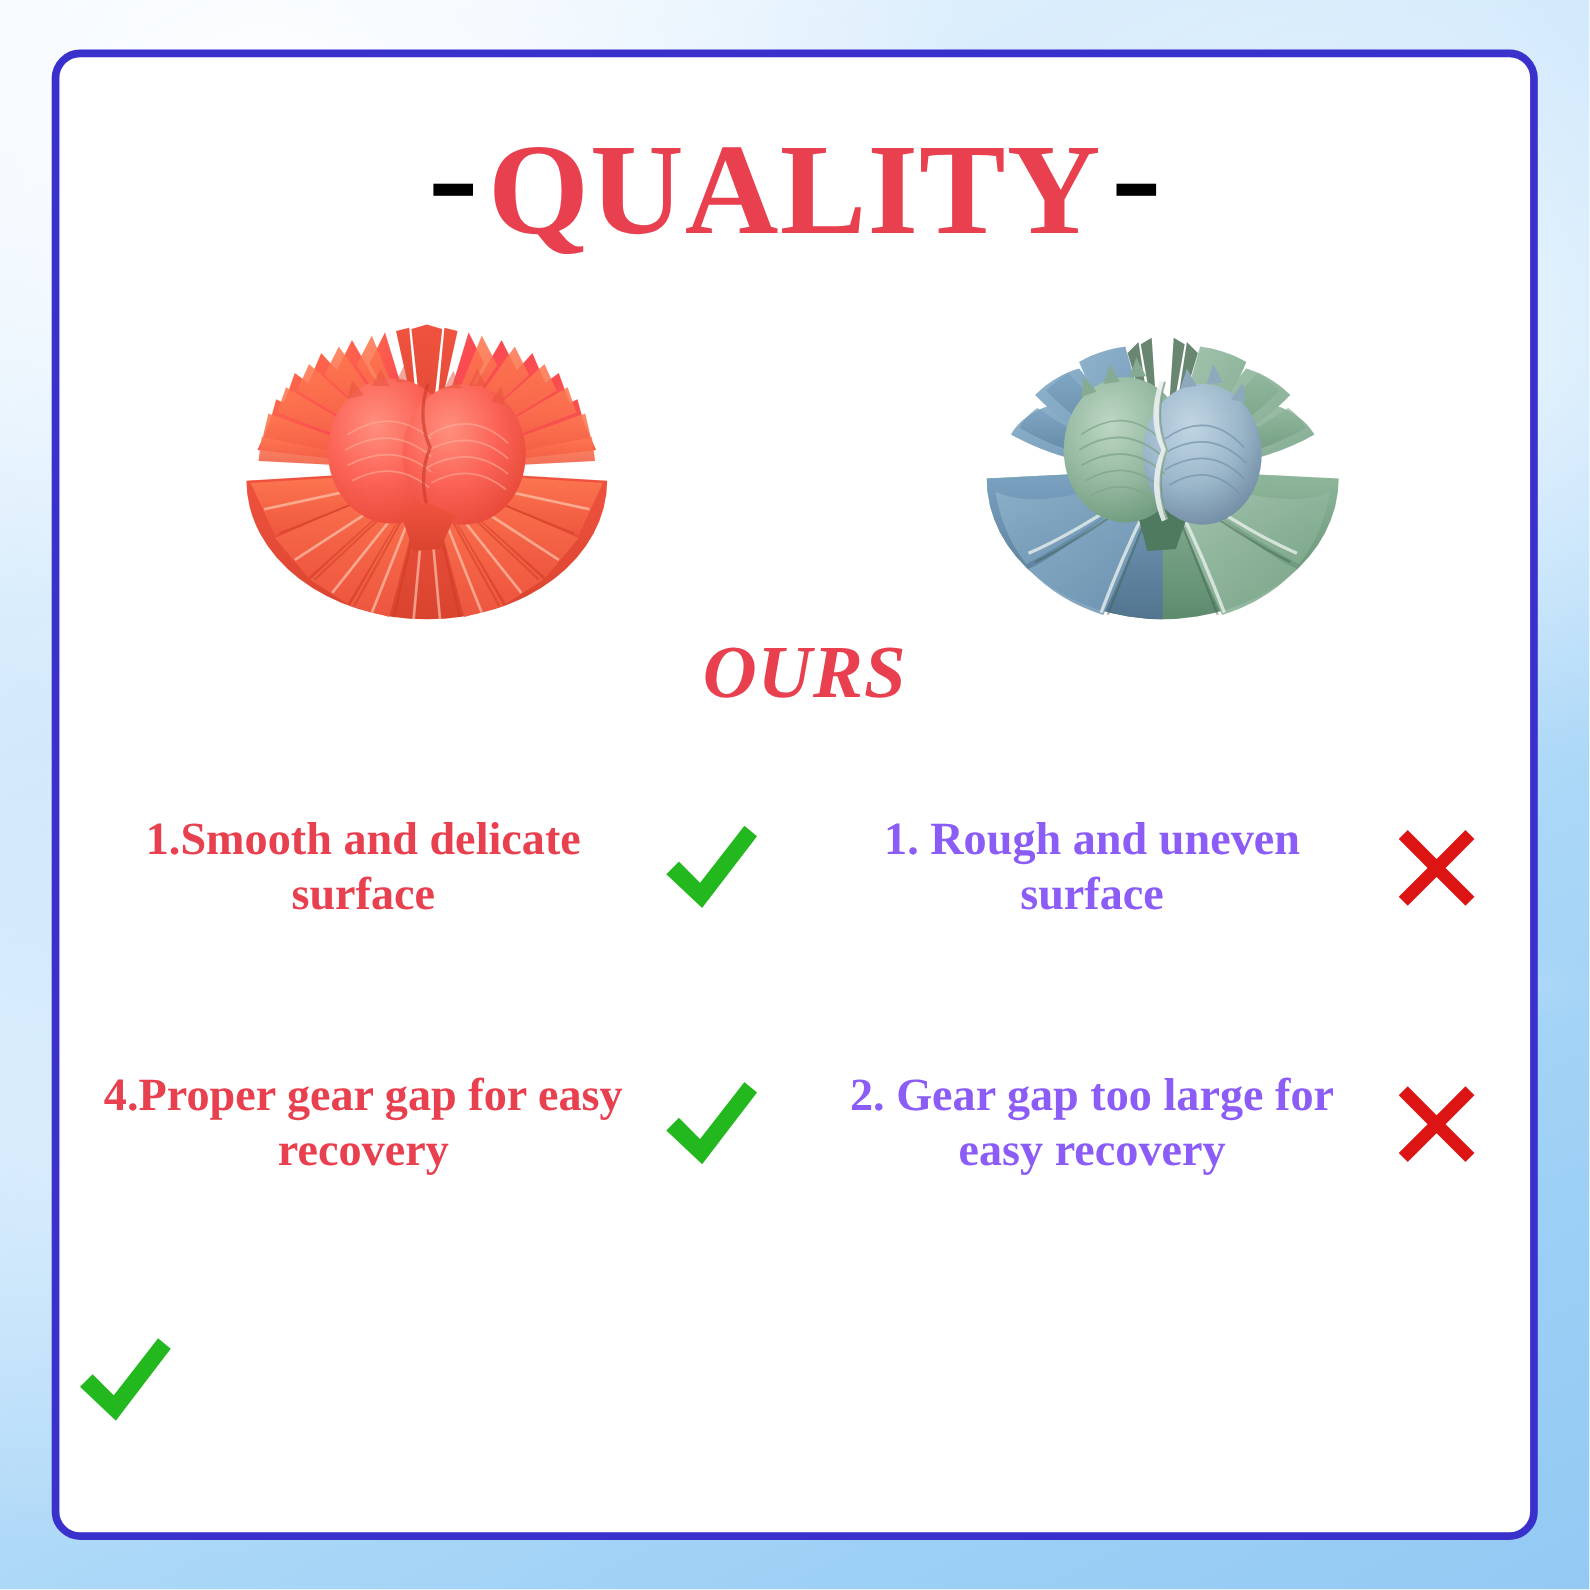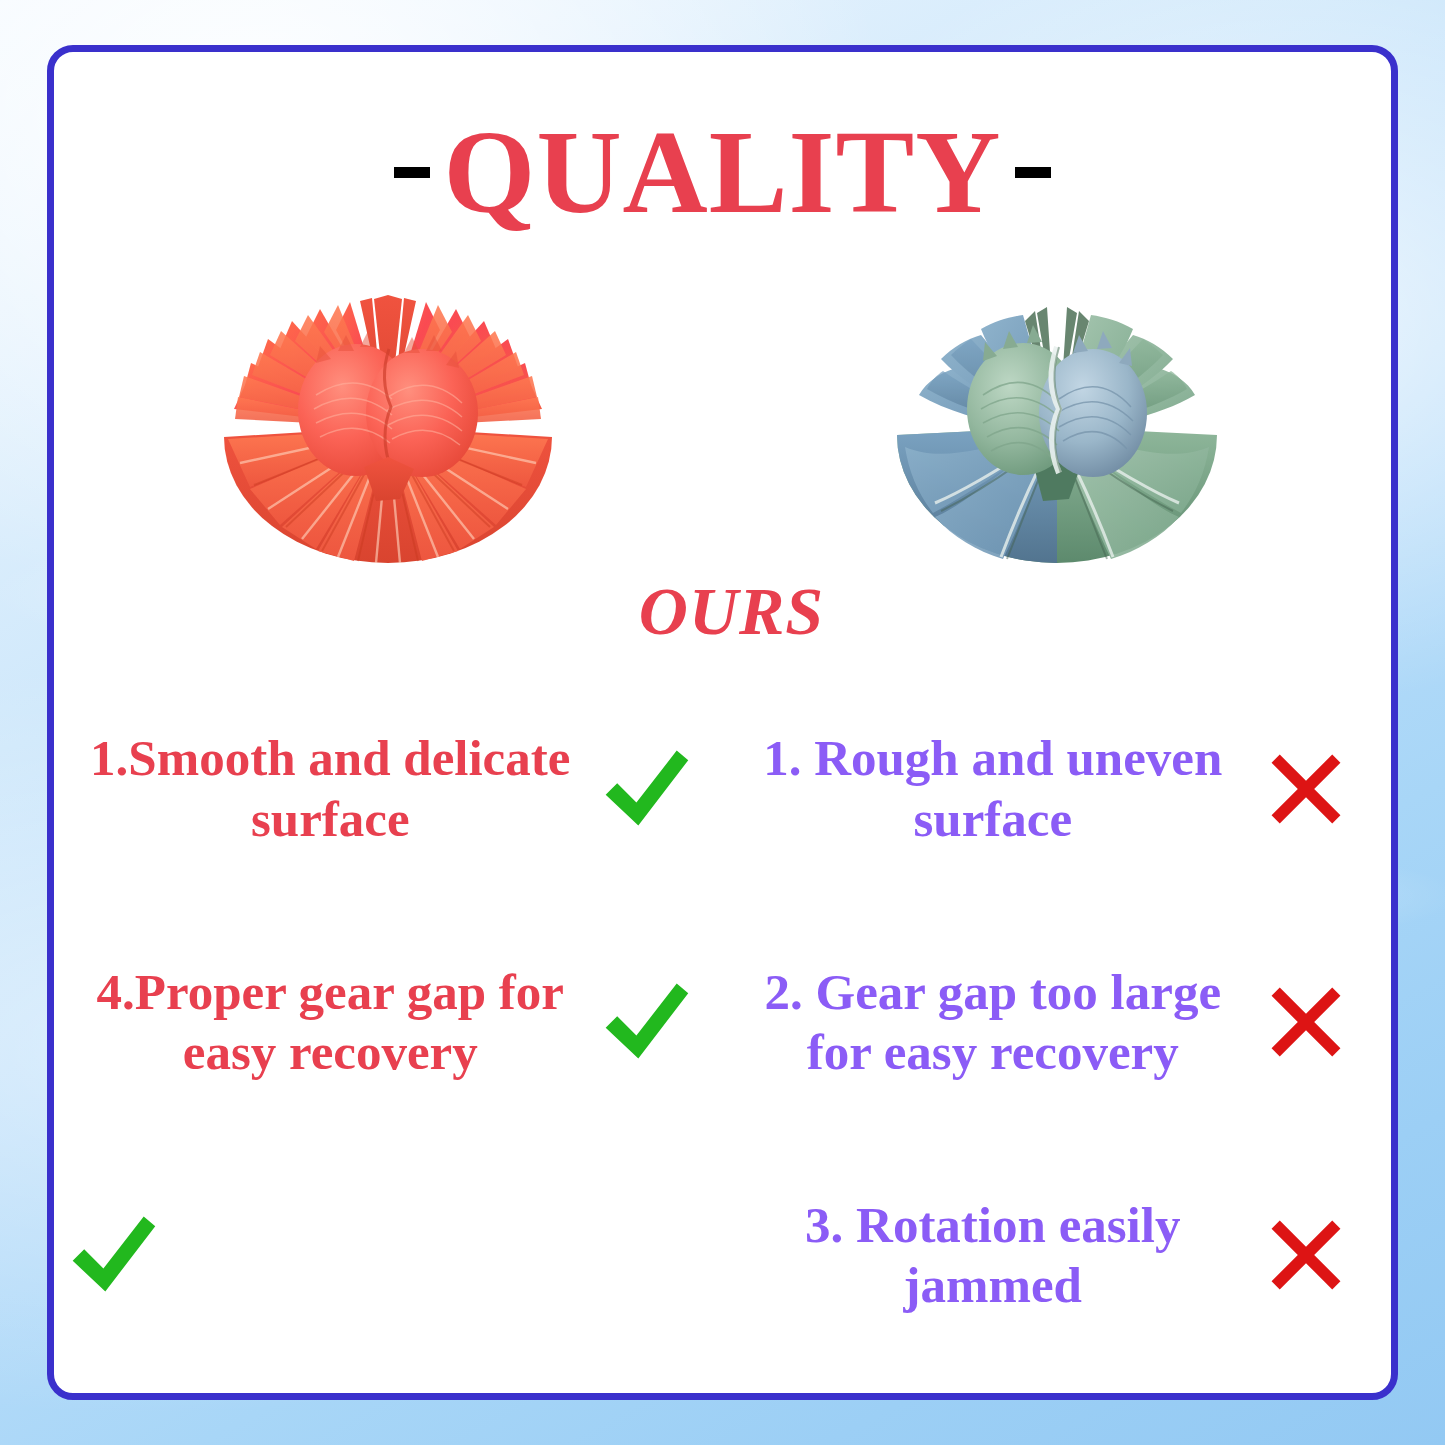--- a/index.html
+++ b/index.html
@@ -133,21 +133,21 @@
   .cmp-side {
     flex:1 1 50%;
     display:flex;
     align-items:center;
   }
   .cmp-text {
     flex:1 1 auto;
     text-align:center;
     font-family:"Liberation Serif", serif;
     font-weight:700;
-    font-size:51px;
+    font-size:42px;
     line-height:1.18;
     padding:0 6px;
   }
   .side-left  .cmp-text { color:#e8404f; padding-left:26px; }
   .side-right .cmp-text { color:#8b5cf6; padding-left:22px; }
 
   .cmp-icon {
     flex:0 0 118px;
     display:flex;
     align-items:center;
@@ -481,25 +481,17 @@
       </div>
 
       <div class="cmp-row">
         <div class="cmp-side side-left">
           <div class="cmp-icon">
             <svg width="96" height="96" viewBox="0 0 100 100">
               <path d="M8 56 L20 44 L40 64 L82 10 L94 20 L42 88 Z" fill="#22b81e"></path>
             </svg>
           </div>
         </div>
-        <div class="cmp-side side-right">
-          <div class="cmp-text">3. Rotation easily jammed</div>
-          <div class="cmp-icon">
-            <svg width="82" height="82" viewBox="0 0 100 100">
-              <path d="M18 8 L50 40 L82 8 L92 18 L60 50 L92 82 L82 92 L50 60 L18 92 L8 82 L40 50 L8 18 Z" fill="#dd1414"></path>
-            </svg>
-          </div>
-        </div>
       </div>
 
     </div>
   </div>
 </div>
 
 </body></html>

